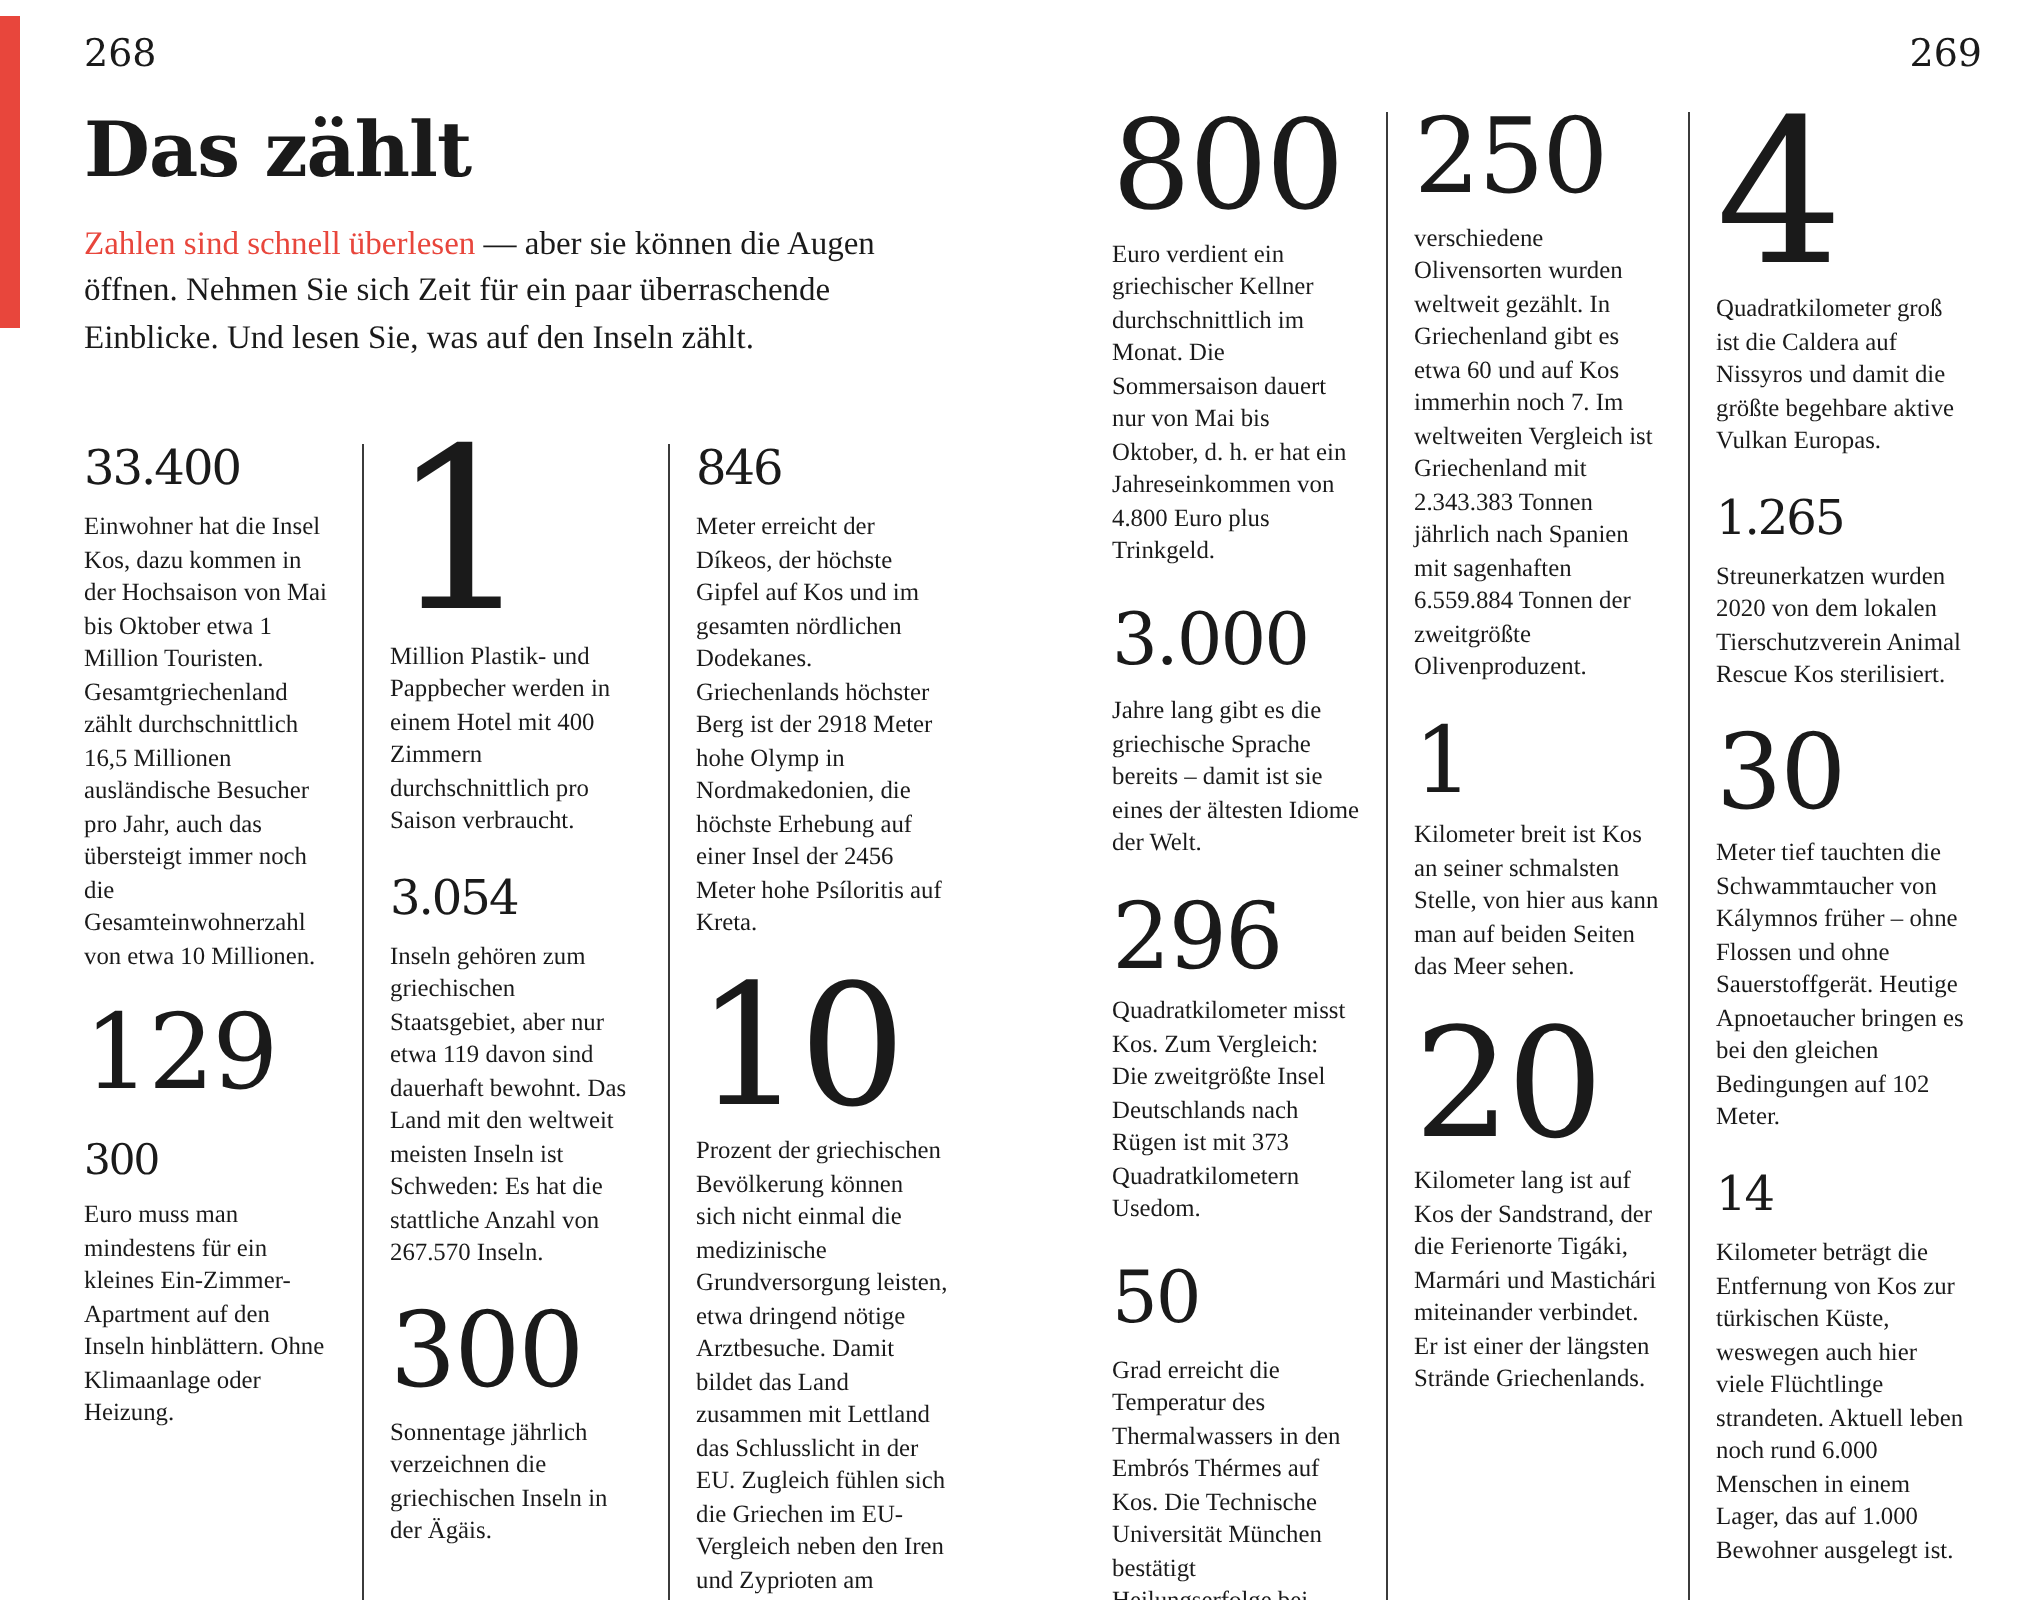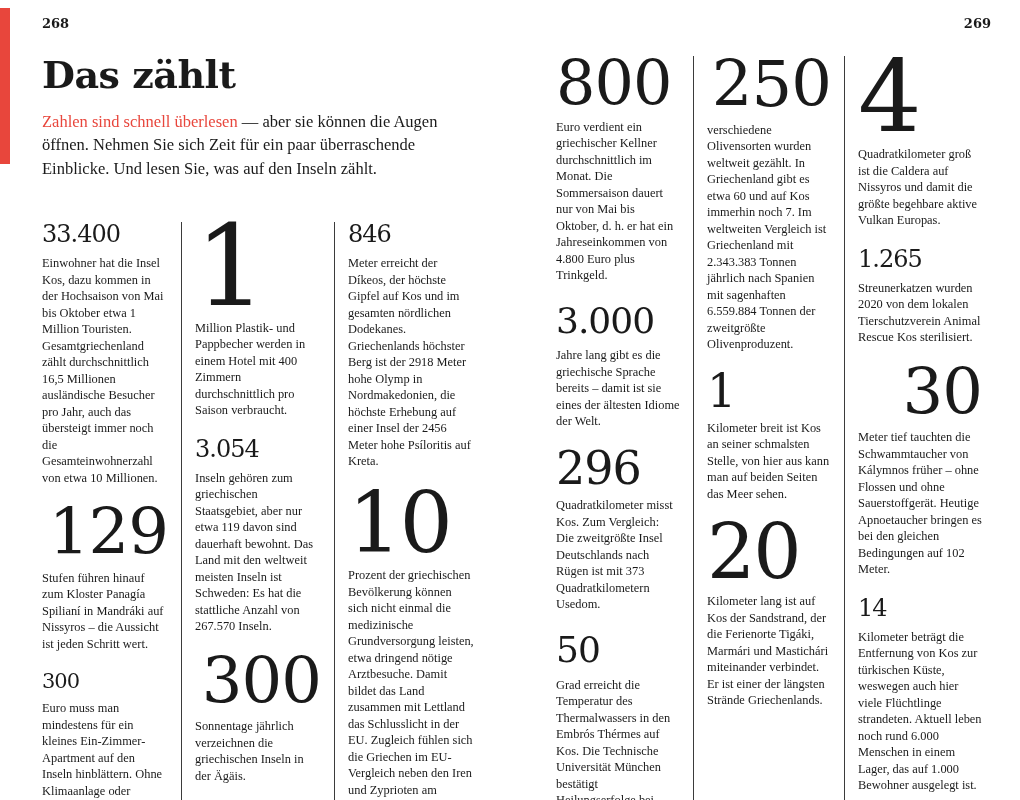--- a/index.html
+++ b/index.html
@@ -11,21 +11,21 @@
   .spread{
     position:relative;
     width:1020px;height:800px;
     background:#ffffff;
     overflow:hidden;
     font-family:"Liberation Serif", serif;
     color:var(--text);
   }
   .page-num{
     position:absolute;top:16px;
-    font-size:13px;font-weight:bold;
+    font-size:19px;font-weight:normal;
     font-family:"DejaVu Serif", serif;
   }
   .page-num.left{left:42px;}
   .page-num.right{right:29px;}
   .red-bar{
     position:absolute;left:0;top:8px;
     width:10px;height:156px;
     background:var(--accent);
   }
   .header{
@@ -61,21 +61,21 @@
     font-family:"DejaVu Serif", serif;
     font-weight:400;
     line-height:1.05;
     margin:0 0 8px 0;
     letter-spacing:-1px;
   }
   .n21{font-size:21px;}
   .n24{font-size:24px;}
   .n28{font-size:36px;}
   .n46{font-size:46px;line-height:0.9;}
-  .n52{font-size:64px;line-height:0.9;text-align:right;}
+  .n52{font-size:52px;line-height:0.9;}
   .n62{font-size:62px;line-height:0.88;}
   .n76{font-size:76px;line-height:0.85;letter-spacing:-2px;}
   .n84{font-size:84px;line-height:0.85;letter-spacing:-2px;}
   .n100{font-size:100px;line-height:0.82;letter-spacing:-2px;}
   .n112{font-size:112px;line-height:0.8;letter-spacing:-3px;}
   .txt{
     margin:0;
     font-size:12.4px;line-height:1.33;
     hyphens:auto;-webkit-hyphens:auto;
   }
@@ -97,21 +97,20 @@
 
   <div class="cols left-page">
 
     <div class="col">
       <div class="item">
         <div class="num n24">33.400</div>
         <p class="txt">Einwohner hat die Insel Kos, dazu kommen in der Hochsaison von Mai bis Oktober etwa 1 Million Touristen. Gesamtgriechenland zählt durchschnittlich 16,5 Millionen ausländische Besucher pro Jahr, auch das übersteigt immer noch die Gesamteinwohnerzahl von etwa 10 Millionen.</p>
       </div>
       <div class="item">
         <div class="num n52">129</div>
-        <p class="txt">Stufen führen hinauf zum Kloster Panagía Spilianí in Mandráki auf Nissyros – die Aussicht ist jeden Schritt wert.</p>
       </div>
       <div class="item">
         <div class="num n21">300</div>
         <p class="txt">Euro muss man mindestens für ein kleines Ein-Zimmer-Apartment auf den Inseln hinblättern. Ohne Klimaanlage oder Heizung.</p>
       </div>
     </div>
 
     <div class="vrule"></div>
 
     <div class="col">

